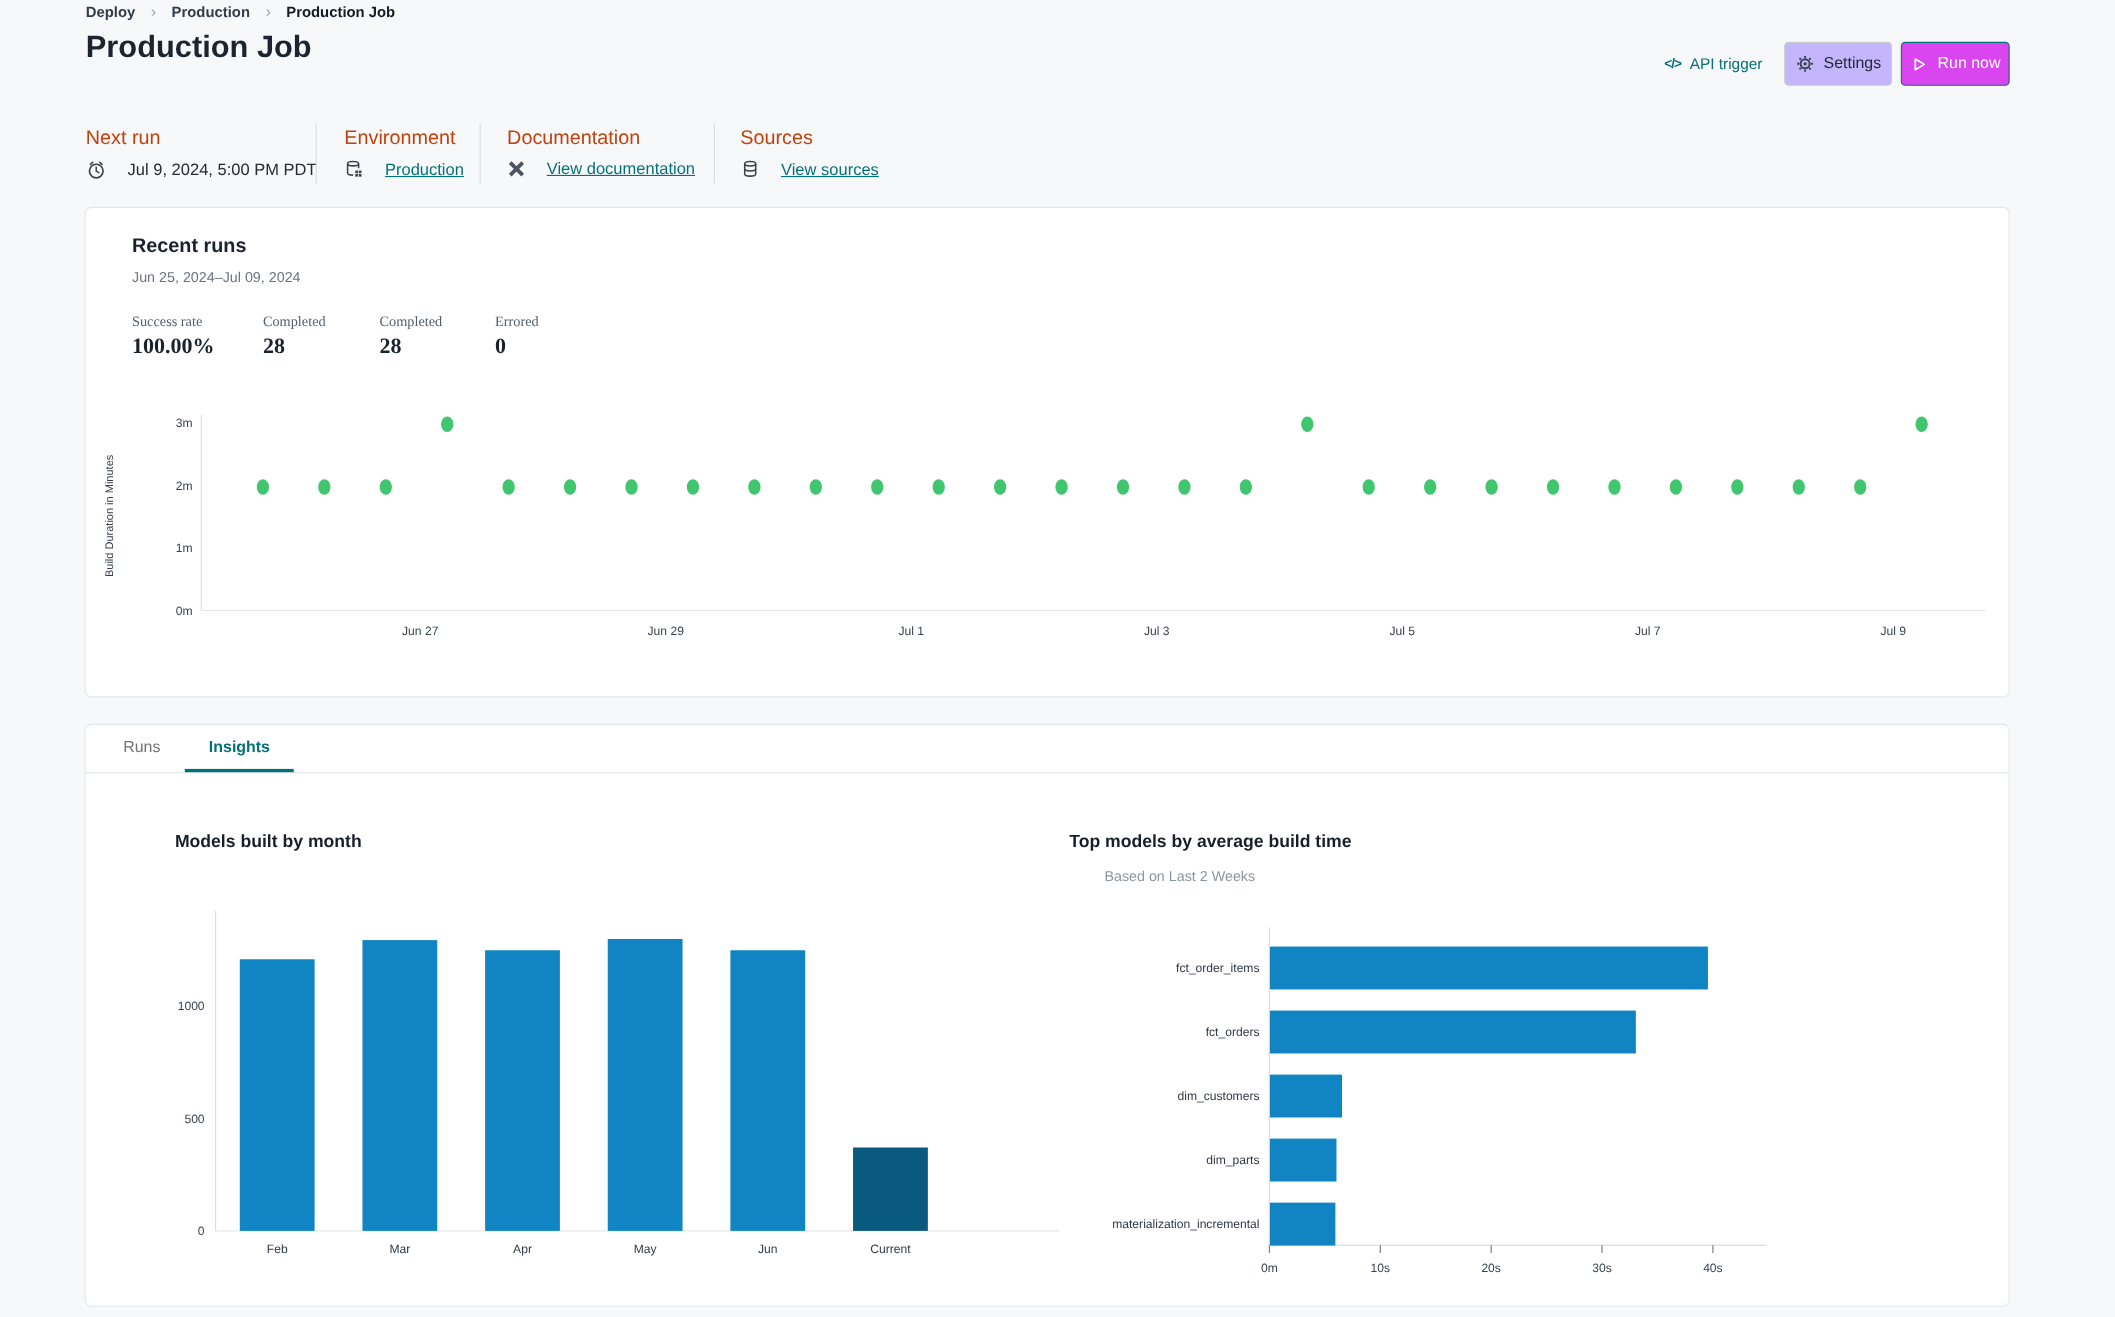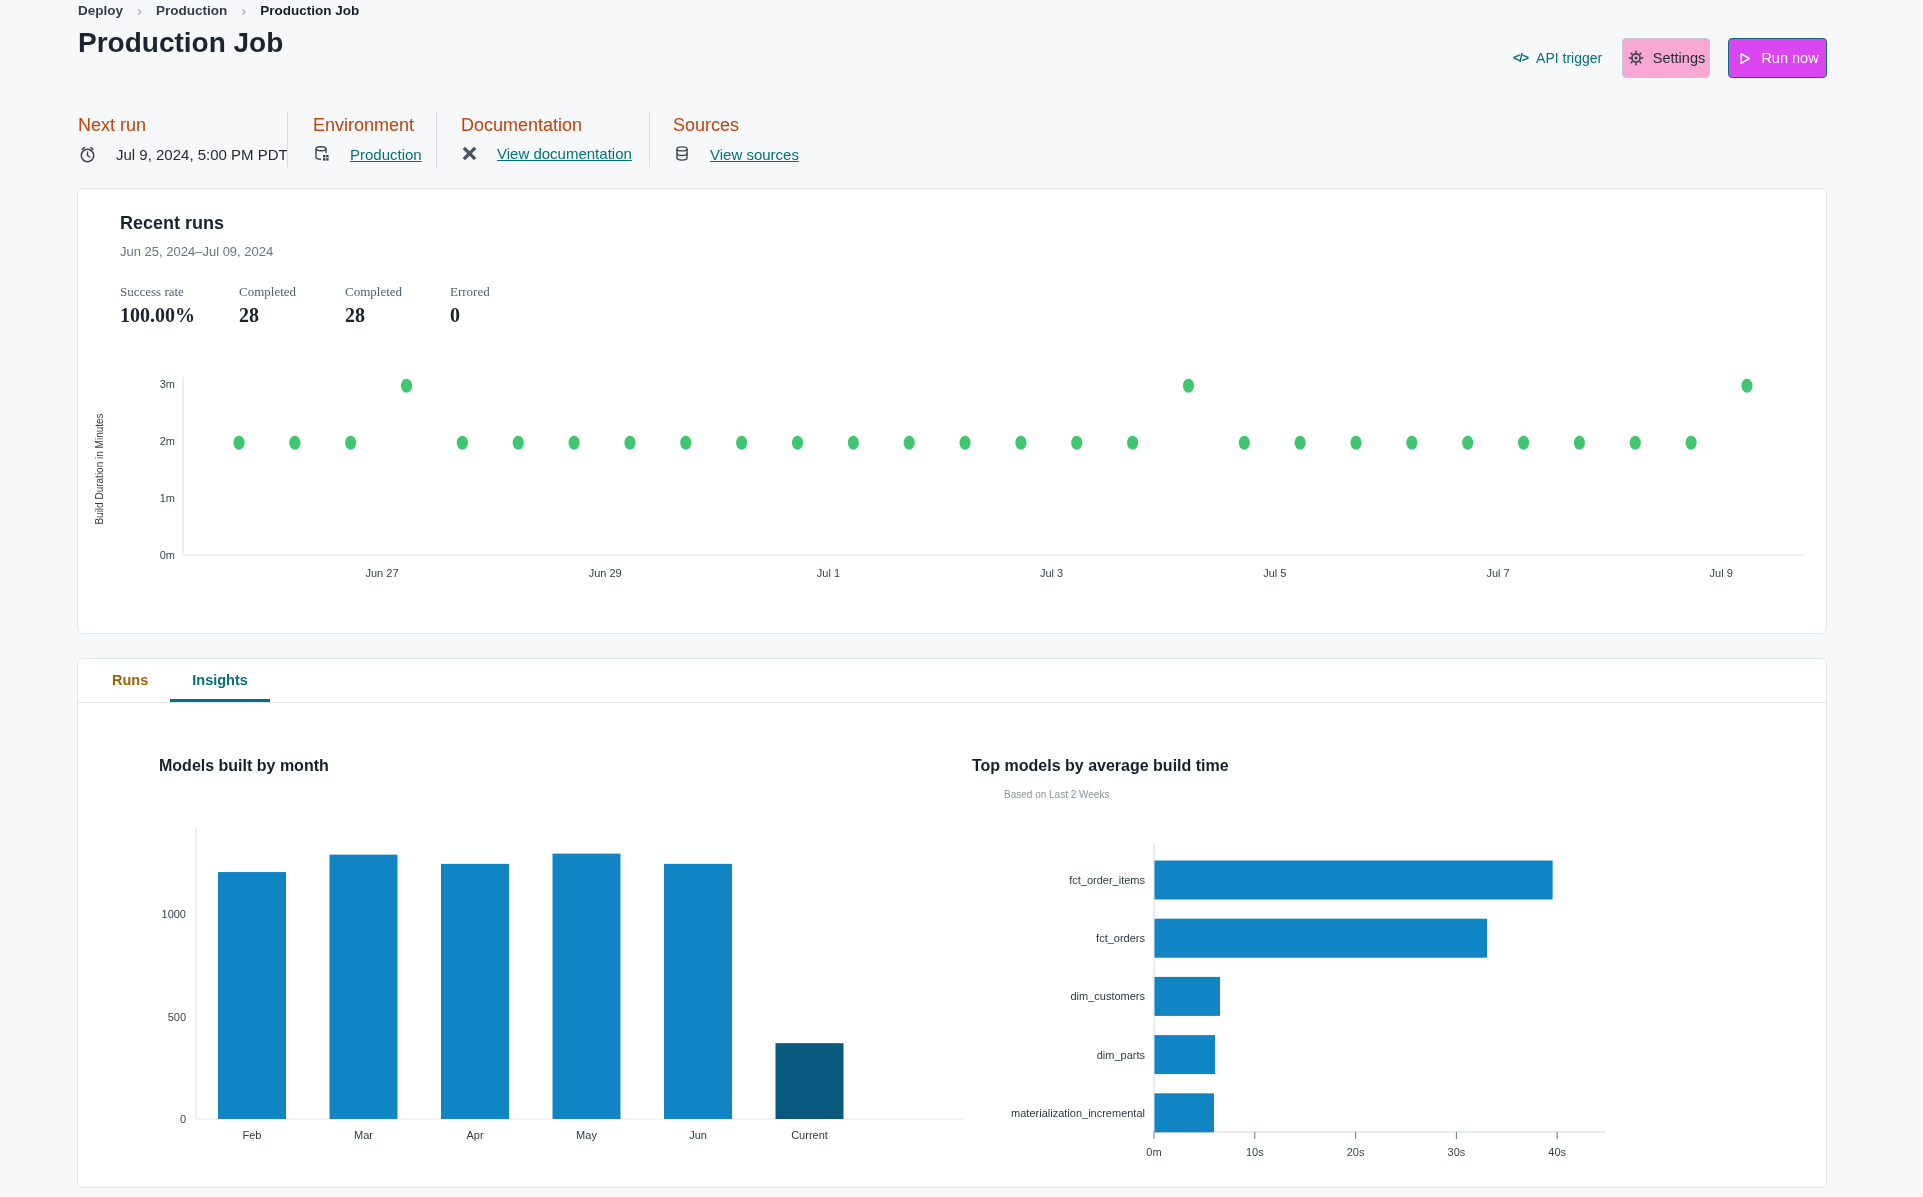--- a/index.html
+++ b/index.html
@@ -14,21 +14,21 @@
     font-size:13.5px;font-weight:700;color:#333d4a;}
   .breadcrumb .sep{color:#9aa3ad;font-weight:400;font-size:15px;line-height:1;}
   .breadcrumb .crumb{cursor:pointer;}
   .breadcrumb .crumb.current{color:#141c27;}
   .page-title{position:absolute;left:78px;top:27px;margin:0;font-size:28px;font-weight:700;color:#1c2430;}
   .api-trigger{position:absolute;left:1513px;top:50px;display:flex;align-items:center;gap:8px;
     color:#04717a;font-size:14px;cursor:pointer;}
   .code-icon{font-weight:700;font-size:12.5px;letter-spacing:-1px;}
   .btn{position:absolute;top:38px;height:40px;border-radius:4px;display:flex;align-items:center;
     justify-content:center;gap:8px;font-size:14.5px;cursor:pointer;box-sizing:border-box;}
-  .btn-settings{left:1622px;width:88px;background:#f9a8d4;border:1px solid #c6ccd2;color:#232b35;}
+  .btn-settings{left:1622px;width:98px;background:#c4b5fd;border:1px solid #c6ccd2;color:#232b35;}
   .btn-run{left:1728px;width:99px;background:#d946ef;border:1px solid #04717a;color:#ffffff;}
   
   .meta-group{position:absolute;top:115px;}
   .mg1{left:78px}.mg2{left:313px}.mg3{left:461px}.mg4{left:673px}
   .meta-label{font-size:18px;color:#c2410c;}
   .meta-value{margin-top:9px;font-size:15px;color:#232b35;display:flex;align-items:center;gap:19px;}
   .meta-link{color:#04717a;text-decoration:underline;cursor:pointer;}
   .vdiv{position:absolute;top:112px;width:1px;height:55px;background:#d9dde2;}
   .vd1{left:287px}.vd2{left:436px}.vd3{left:649px}
   
@@ -38,28 +38,28 @@
   .recent-title{position:absolute;left:42px;top:24px;font-size:18px;font-weight:700;color:#1a222e;}
   .recent-range{position:absolute;left:42px;top:55px;font-size:13px;color:#6a7481;}
   .stat{position:absolute;top:95px;font-family:Liberation Serif, serif;}
   .st1{left:42px}.st2{left:161px}.st3{left:267px}.st4{left:372px}
   .stat-label{font-size:13px;color:#525e6c;}
   .stat-value{font-size:20px;font-weight:700;color:#1a222e;margin-top:4px;}
   #scatter-wrap{position:absolute;left:13px;top:180px;}
   
   .tabbar{position:absolute;left:0;top:0;width:100%;height:44px;border-bottom:1px solid #e2e5e8;
     display:flex;padding-left:12px;box-sizing:border-box;}
-  .tab{padding:0 22px;line-height:43px;font-size:14.5px;color:#a16207;cursor:pointer;
-    border-bottom:3px solid transparent;box-sizing:border-box;font-weight:bold;}
+  .tab{padding:0 22px;line-height:43px;font-size:14.5px;color:#737373;cursor:pointer;
+    border-bottom:3px solid transparent;box-sizing:border-box;}
   .tab.active{color:#04717a;font-weight:700;border-bottom-color:#04717a;}
   
   .chart-title{position:absolute;font-size:16px;font-weight:700;color:#171f2a;}
   .ct-left{left:81px;top:98px;}
   .ct-right{left:894px;top:98px;text-align:right;}
-  .chart-subtitle{position:absolute;left:926px;top:130px;font-size:10px;color:#8d959f;}
+  .chart-subtitle{position:absolute;left:926px;top:130px;font-size:13px;color:#8d959f;}
   #bar-wrap{position:absolute;left:73px;top:152px;}
   #hbar-wrap{position:absolute;left:913px;top:152px;}
   svg text.tick{font-family:"Liberation Sans",sans-serif;font-size:11px;fill:#38424e;}
   svg text.ylab{font-family:"Liberation Sans",sans-serif;font-size:10px;fill:#333c48;}
   svg text.cat{font-family:"Liberation Sans",sans-serif;font-size:11px;fill:#2f3945;}
   .icon{display:inline-flex;align-items:center;justify-content:center;}
 </style>
 </head>
 <body>
 

